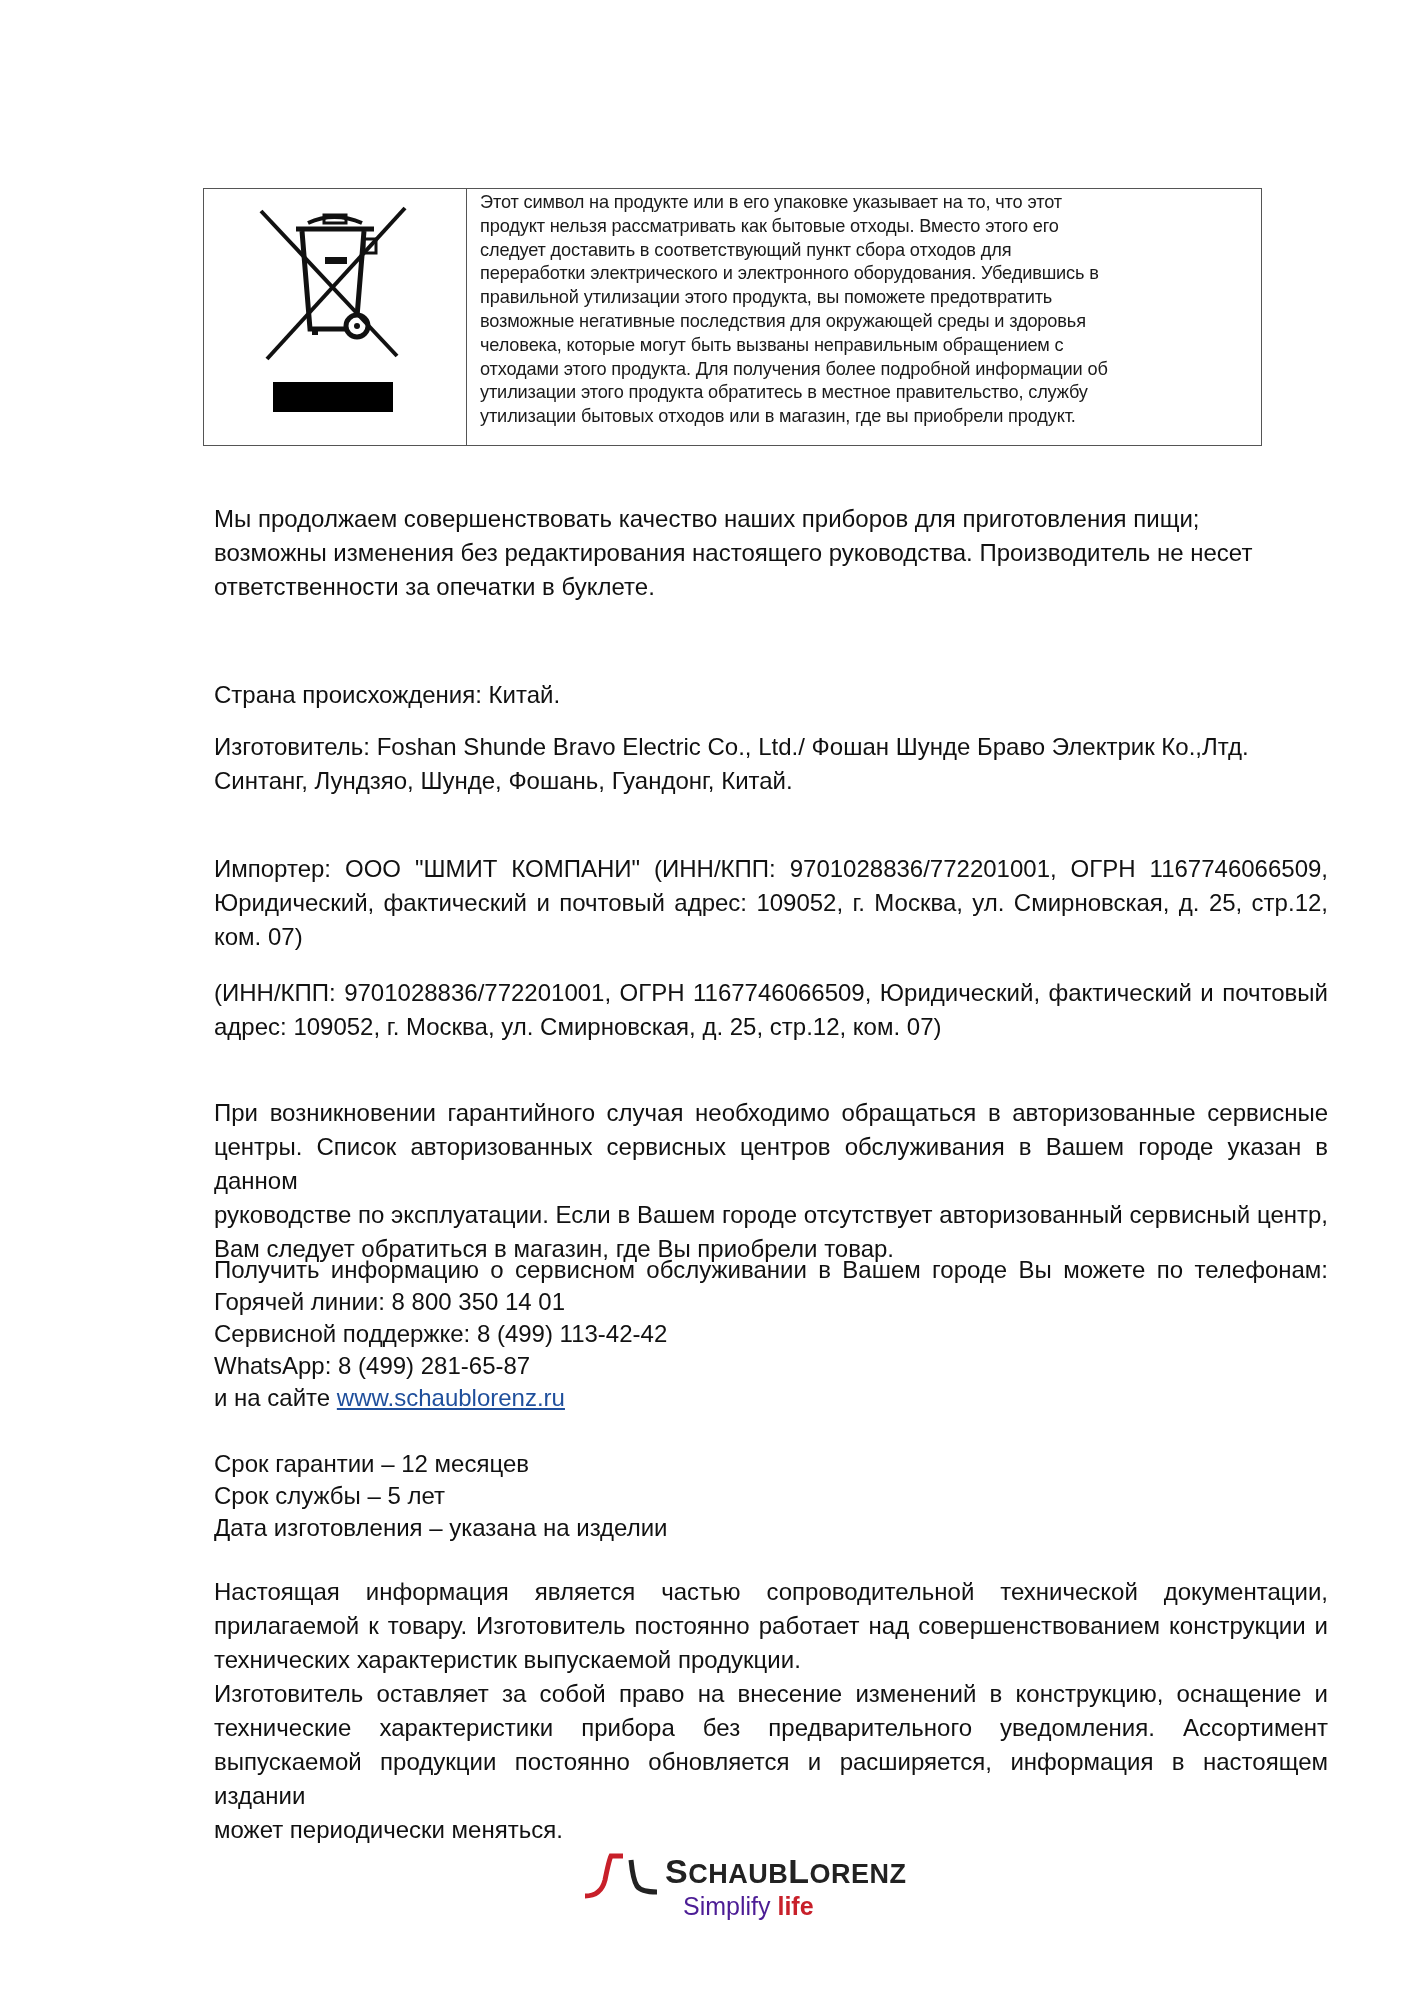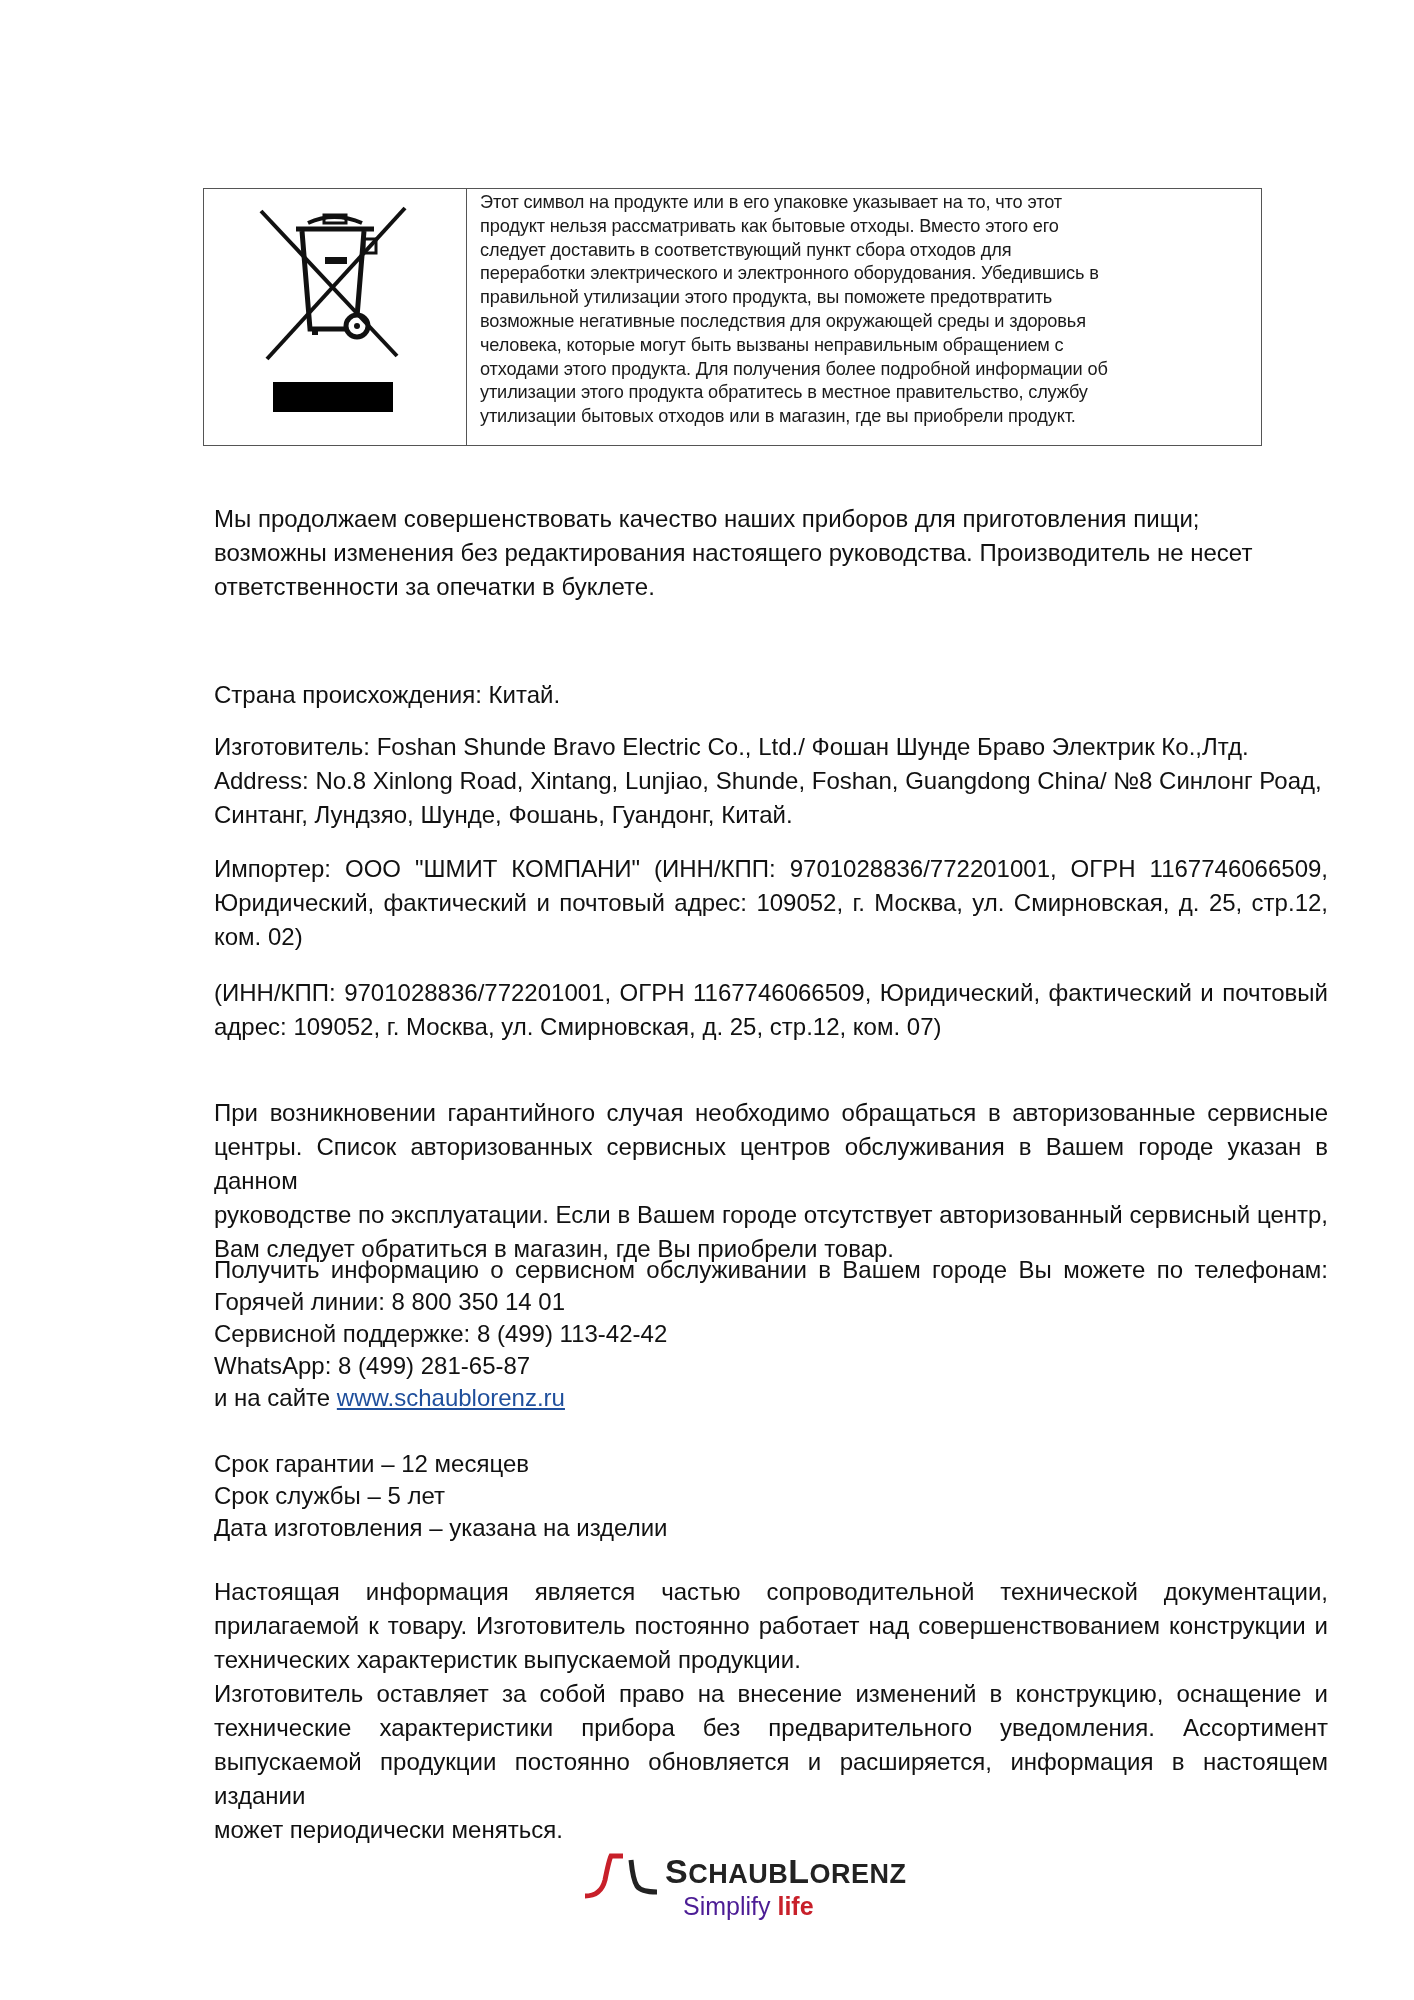--- a/index.html
+++ b/index.html
@@ -67,28 +67,27 @@
 <div class="block" style="top:502px;">
   <span class="line">Мы продолжаем совершенствовать качество наших приборов для приготовления пищи;</span>
   <span class="line">возможны изменения без редактирования настоящего руководства. Производитель не несет</span>
   <span class="line">ответственности за опечатки в буклете.</span>
 </div>
 
 <div class="block bold" style="top:678px;">Страна происхождения: Китай.</div>
 
 <div class="block" style="top:730px;">
   <span class="line"><span class="bold">Изготовитель</span><span>: Foshan Shunde Bravo Electric Co., Ltd./ Фошан Шунде Браво Электрик Ко.,Лтд.</span></span>
-  <span class="line">Address: No.8 Xinlong Road, Xintang, Lunjiao, Shunde, Foshan, Guangdong China/ №8 Синлонг Роад,</span>
   <span class="line">Синтанг, Лундзяо, Шунде, Фошань, Гуандонг, Китай.</span>
 </div>
 
 <div class="block" style="top:852px;">
   <span class="jline"><span class="bold">Импортер</span><span>: ООО "ШМИТ КОМПАНИ" (ИНН/КПП: 9701028836/772201001, ОГРН 1167746066509,</span></span>
   <span class="jline">Юридический, фактический и почтовый адрес: 109052, г. Москва, ул. Смирновская, д. 25, стр.12,</span>
-  <span class="line">ком. 02)</span>
+  <span class="line">ком. 07)</span>
 </div>
 
 <div class="block" style="top:976px;">
   <span class="jline">(ИНН/КПП: 9701028836/772201001, ОГРН 1167746066509, Юридический, фактический и почтовый</span>
   <span class="line">адрес: 109052, г. Москва, ул. Смирновская, д. 25, стр.12, ком. 07)</span>
 </div>
 
 <div class="block" style="top:1096px;">
   <span class="jline">При возникновении гарантийного случая необходимо обращаться в авторизованные сервисные</span>
   <span class="jline">центры. Список авторизованных сервисных центров обслуживания в Вашем городе указан в данном</span>

